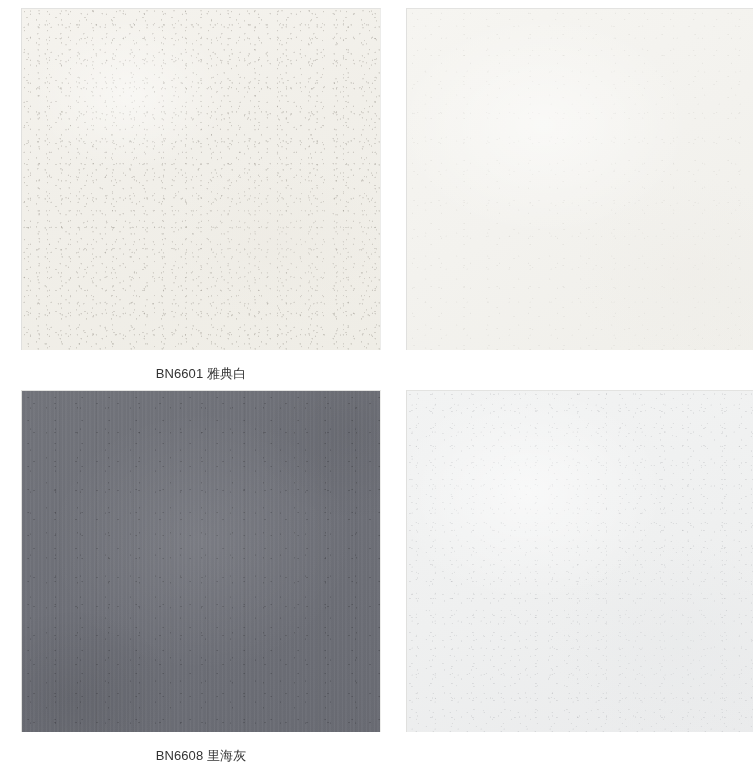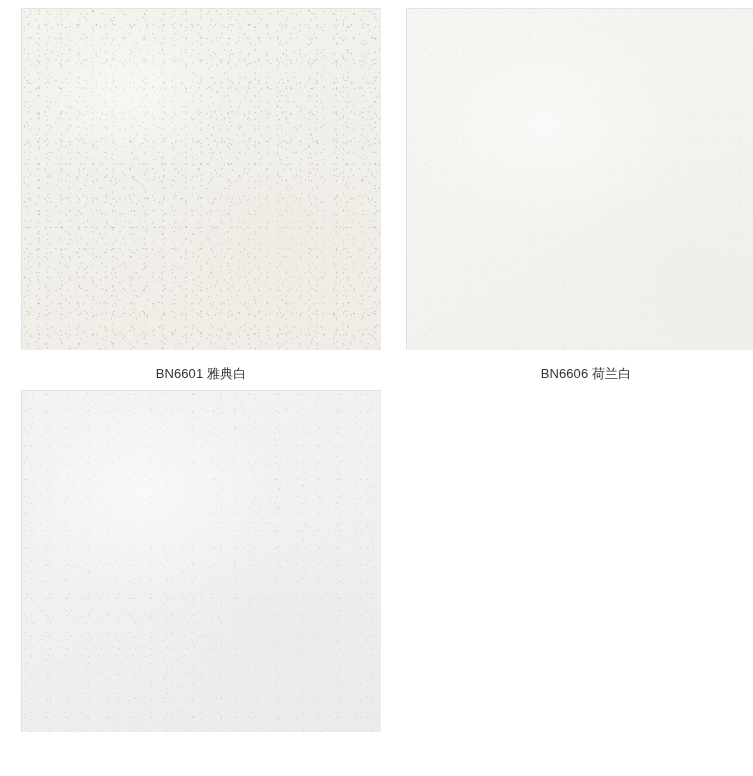--- a/index.html
+++ b/index.html
@@ -176,21 +176,24 @@
 
 <div class="swatch-grid">
 
   <div class="swatch-cell">
     <div class="swatch-image tex-athens-white"></div>
     <div class="swatch-caption">BN6601 雅典白</div>
   </div>
 
   <div class="swatch-cell">
     <div class="swatch-image tex-holland-white"></div>
-    <div class="swatch-caption">BN6606 荷兰白</div>
   </div>
 
+  <div class="swatch-cell">
+    <div class="swatch-image tex-caspian-grey"></div>
+    <div class="swatch-caption">BN6608 里海灰</div>
+  </div>
 
   <div class="swatch-cell">
     <div class="swatch-image tex-ice-white"></div>
   </div>
 
 </div>
 
 </body></html>

